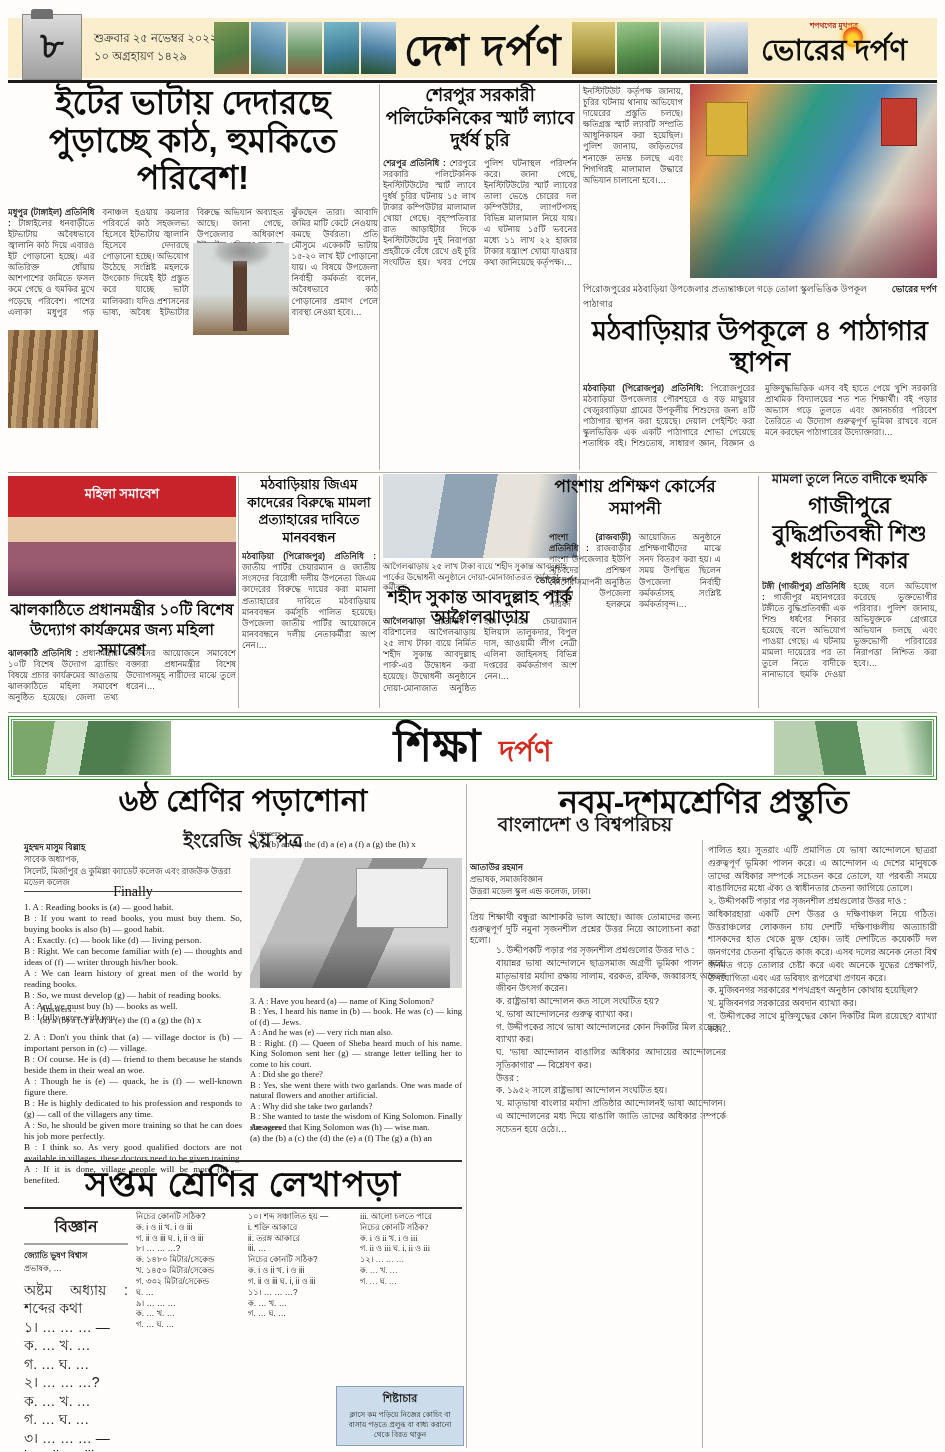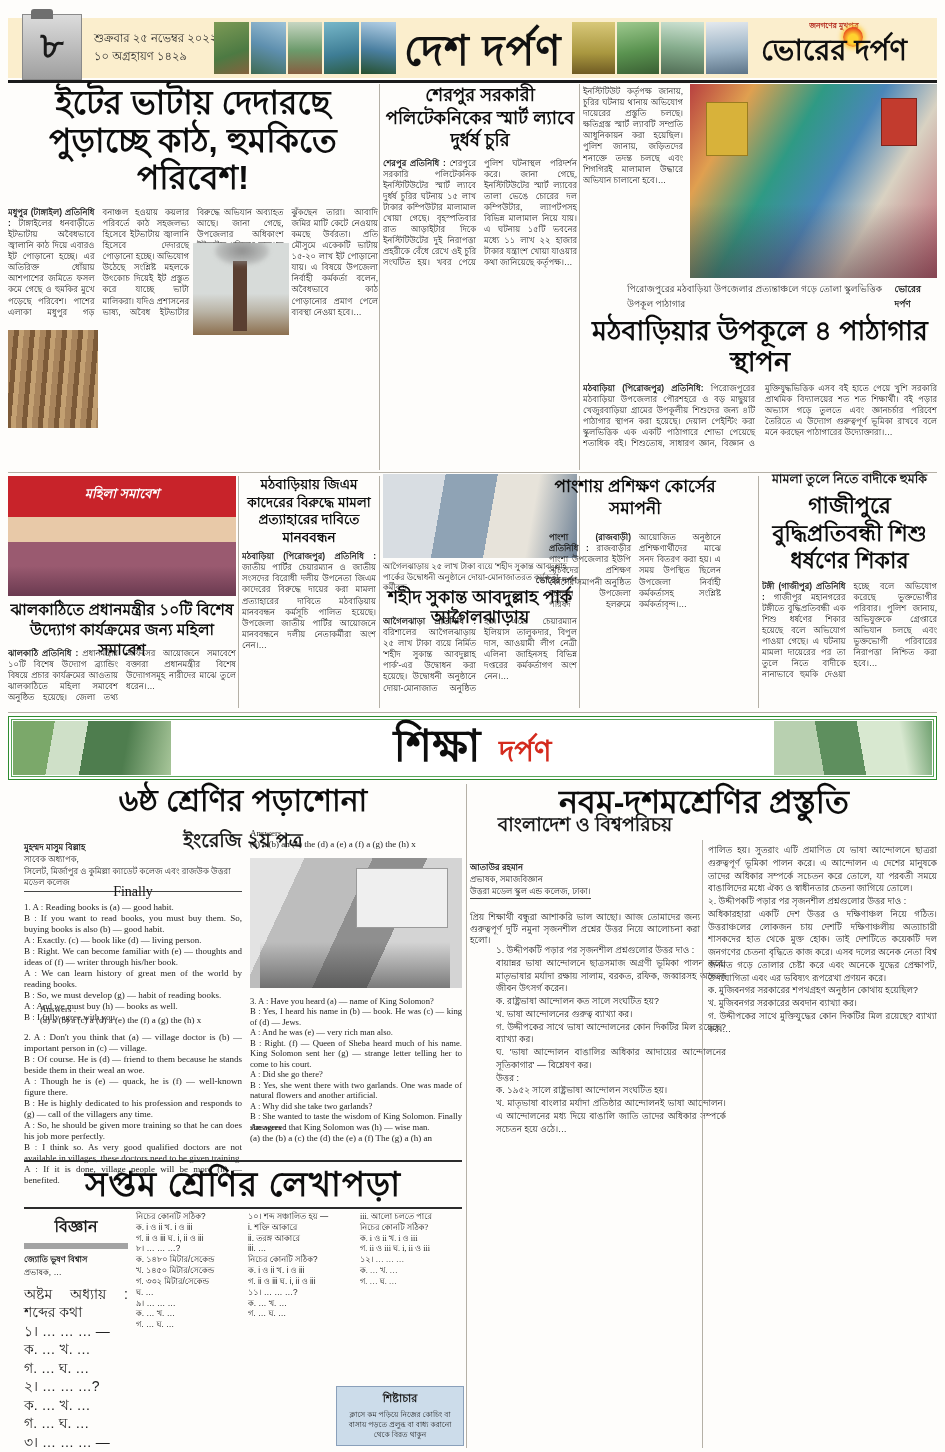--- a/index.html
+++ b/index.html
@@ -12,21 +12,21 @@
   .bold{font-weight:bold;}
   .body-bn{font-size:8.4px;line-height:1.32;text-align:justify;color:#222;}
   .body-en{font-family:"Liberation Serif",serif;font-size:9px;line-height:1.22;color:#222;}
   .byline{font-weight:bold;}
   .headline{font-weight:800;color:#0d0d0d;line-height:1.14;}
   .vrule{position:absolute;width:1px;background:#b5b0a6;}
   .hrule{position:absolute;height:1px;background:#b5b0a6;}
   .thickrule{position:absolute;height:3px;background:#1c1c1c;}
   .caption{font-size:9px;color:#222;}
   .credit{font-size:9px;color:#222;font-weight:bold;}
-  .photo{position:absolute;overflow:hidden;font-style:italic;}
+  .photo{position:absolute;overflow:hidden;}
   .masthead{background:#fbeecd;}
   .strip{display:flex;gap:2px;}
   .strip div{height:100%;flex:1;}
   .colcut{overflow:hidden;}
 </style>
 </head>
 <body>
 
 <div class="page">
 
@@ -47,21 +47,21 @@
       <div style="background:linear-gradient(190deg,#b7d2e8,#4a7fa0 55%,#26502e);"></div>
     </div>
     <div class="abs" style="left:396px;top:0px;font-size:42px;font-weight:800;color:#111;letter-spacing:1px;">দেশ দর্পণ</div>
     <div class="abs strip" style="left:564px;top:4px;width:176px;height:52px;">
       <div style="background:linear-gradient(180deg,#d8c879,#a9973f 60%,#6f5b23);"></div>
       <div style="background:linear-gradient(170deg,#9ec98f,#5a9350 55%,#3a5f33);"></div>
       <div style="background:linear-gradient(185deg,#cfe3d4,#86ad8d 50%,#516d55);"></div>
       <div style="background:linear-gradient(175deg,#e4e9ee,#9db4c6 55%,#5d7488);"></div>
     </div>
     <div class="abs ctr" style="right:8px;top:2px;width:190px;">
-      <div style="font-size:7.5px;color:#b02218;font-weight:bold;">জনগণের মুখপত্র</div>
+      <div style="font-size:7.5px;color:#b02218;font-weight:bold;">শপথগের মুখপত্র</div>
       <div class="abs" style="left:104px;top:7px;width:20px;height:20px;border-radius:50%;background:radial-gradient(circle at 50% 60%,#ffd22e 30%,#e8401c 75%);box-shadow:0 0 4px 2px rgba(255,200,40,.8);"></div>
       <div style="font-size:29px;font-weight:800;color:#101010;position:relative;line-height:1.25;">ভোরের দর্পণ</div>
     </div>
   </header>
   <div class="thickrule" style="left:8px;top:80px;width:929px;"></div>
 
   <section class="abs" style="left:8px;top:84px;width:370px;height:384px;">
     <h1 class="headline ctr" style="margin:0;font-size:33px;">ইটের ভাটায় দেদারছে পুড়াচ্ছে কাঠ, হুমকিতে পরিবেশ!</h1>
     <div class="body-bn colcut" style="margin-top:10px;height:290px;column-count:4;column-gap:8px;">
       <span class="byline">মধুপুর (টাঙ্গাইল) প্রতিনিধি :</span>
@@ -86,21 +86,21 @@
   <div class="abs body-bn colcut" style="left:583px;top:86px;width:100px;height:192px;">
     <span>ইনস্টিটিউট কর্তৃপক্ষ জানায়, চুরির ঘটনায় থানায় অভিযোগ দায়েরের প্রস্তুতি চলছে। ক্ষতিগ্রস্ত স্মার্ট ল্যাবটি সম্প্রতি আধুনিকায়ন করা হয়েছিল। পুলিশ জানায়, জড়িতদের শনাক্তে তদন্ত চলছে এবং শিগগিরই মালামাল উদ্ধারে অভিযান চালানো হবে।…</span>
   </div>
 
   <div class="photo" style="left:690px;top:84px;width:247px;height:194px;background:linear-gradient(120deg,#b84040 0%,#e0a050 18%,#2f9a84 38%,#4a86b8 55%,#d9d2c2 72%,#b85a6a 100%);">
     <div class="abs" style="left:0;bottom:0;width:100%;height:38%;background:linear-gradient(rgba(40,30,30,0),rgba(70,40,50,.45));"></div>
     <div class="abs" style="left:16px;top:18px;width:40px;height:52px;background:#d8b23a;border:1px solid #9a7c20;"></div>
     <div class="abs" style="right:20px;top:14px;width:34px;height:46px;background:#c23b2e;border:1px solid #7e241c;"></div>
   </div>
   <section class="abs" style="left:583px;top:282px;width:354px;">
-    <div style="display:flex;justify-content:space-between;margin-left:44px;">
+    <div style="display:flex;justify-content:space-between;">
       <span class="caption" style="width:285px;">পিরোজপুরের মঠবাড়িয়া উপজেলার প্রত্যন্তাঞ্চলে গড়ে তোলা স্কুলভিত্তিক উপকূল পাঠাগার</span>
       <span class="credit">ভোরের দর্পণ</span>
     </div>
     <h2 class="headline ctr" style="margin:4px 0 0;font-size:27px;">মঠবাড়িয়ার উপকূলে ৪ পাঠাগার স্থাপন</h2>
     <div class="body-bn colcut" style="margin-top:5px;height:122px;column-count:2;column-gap:10px;">
       <span class="byline">মঠবাড়িয়া (পিরোজপুর) প্রতিনিধি:</span>
       <span>পিরোজপুরের মঠবাড়িয়া উপজেলার পৌরশহরে ও বড় মাছুয়ার খেজুরবাড়িয়া গ্রামের উপকূলীয় শিশুদের জন্য ৪টি পাঠাগার স্থাপন করা হয়েছে। দেয়াল পেইন্টিং করা স্কুলভিত্তিক এক একটি পাঠাগারে শোভা পেয়েছে শতাধিক বই। শিশুতোষ, সাধারণ জ্ঞান, বিজ্ঞান ও মুক্তিযুদ্ধভিত্তিক এসব বই হাতে পেয়ে খুশি সরকারি প্রাথমিক বিদ্যালয়ের শত শত শিক্ষার্থী। বই পড়ার অভ্যাস গড়ে তুলতে এবং জ্ঞানচর্চার পরিবেশ তৈরিতে এ উদ্যোগ গুরুত্বপূর্ণ ভূমিকা রাখবে বলে মনে করছেন পাঠাগারের উদ্যোক্তারা।…</span>
     </div>
   </section>
 
@@ -210,21 +210,21 @@
 B : Yes, she went there with two garlands. One was made of natural flowers and another artificial.
 A : Why did she take two garlands?
 B : She wanted to taste the wisdom of King Solomon. Finally she agreed that King Solomon was (h) — wise man.</div>
   <div class="abs body-en pre" style="left:250px;top:1122px;width:212px;">Answers :
 (a) the  (b) a  (c) the  (d) the (e) a  (f) The (g) a  (h) an</div>
 
   <div class="abs ctr" style="left:24px;top:1160px;width:438px;border-top:2px solid #2c2c2c;border-bottom:2px solid #2c2c2c;padding:3px 0;">
     <span class="headline" style="font-size:34px;letter-spacing:1px;text-align:right;">সপ্তম শ্রেণির লেখাপড়া</span>
   </div>
   <div class="abs" style="left:24px;top:1214px;width:104px;">
-    <div class="ctr bold" style="font-size:16px;border-bottom:6px solid #a3a3a3;padding-bottom:2px;">বিজ্ঞান</div>
+    <div class="ctr bold" style="font-size:16px;border-bottom:2px solid #a3a3a3;padding-bottom:2px;">বিজ্ঞান</div>
     <div class="bold" style="font-size:8.2px;margin-top:4px;">জ্যোতি ভূষণ বিশ্বাস</div>
     <div style="font-size:8.2px;">প্রভাষক, …</div>
     <div class="body-bn pre" style="margin-top:6px;font-size:14px;">অষ্টম অধ্যায় : শব্দের কথা
 ১। … … … —
 ক. …   খ. …
 গ. …   ঘ. …
 ২। … … …?
 ক. …   খ. …
 গ. …   ঘ. …
 ৩। … … … —

